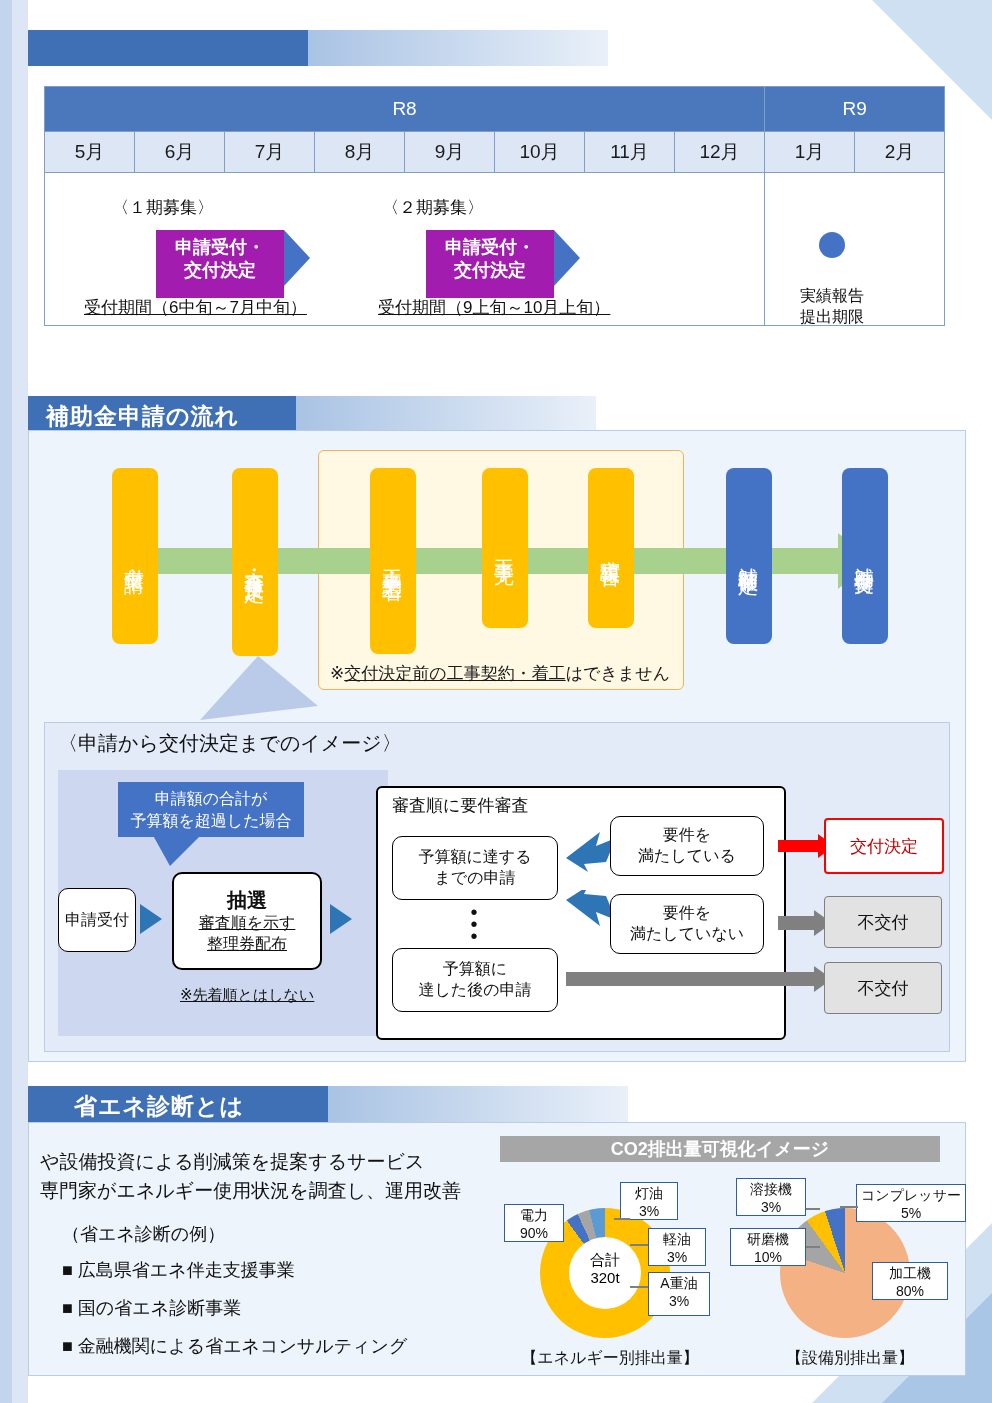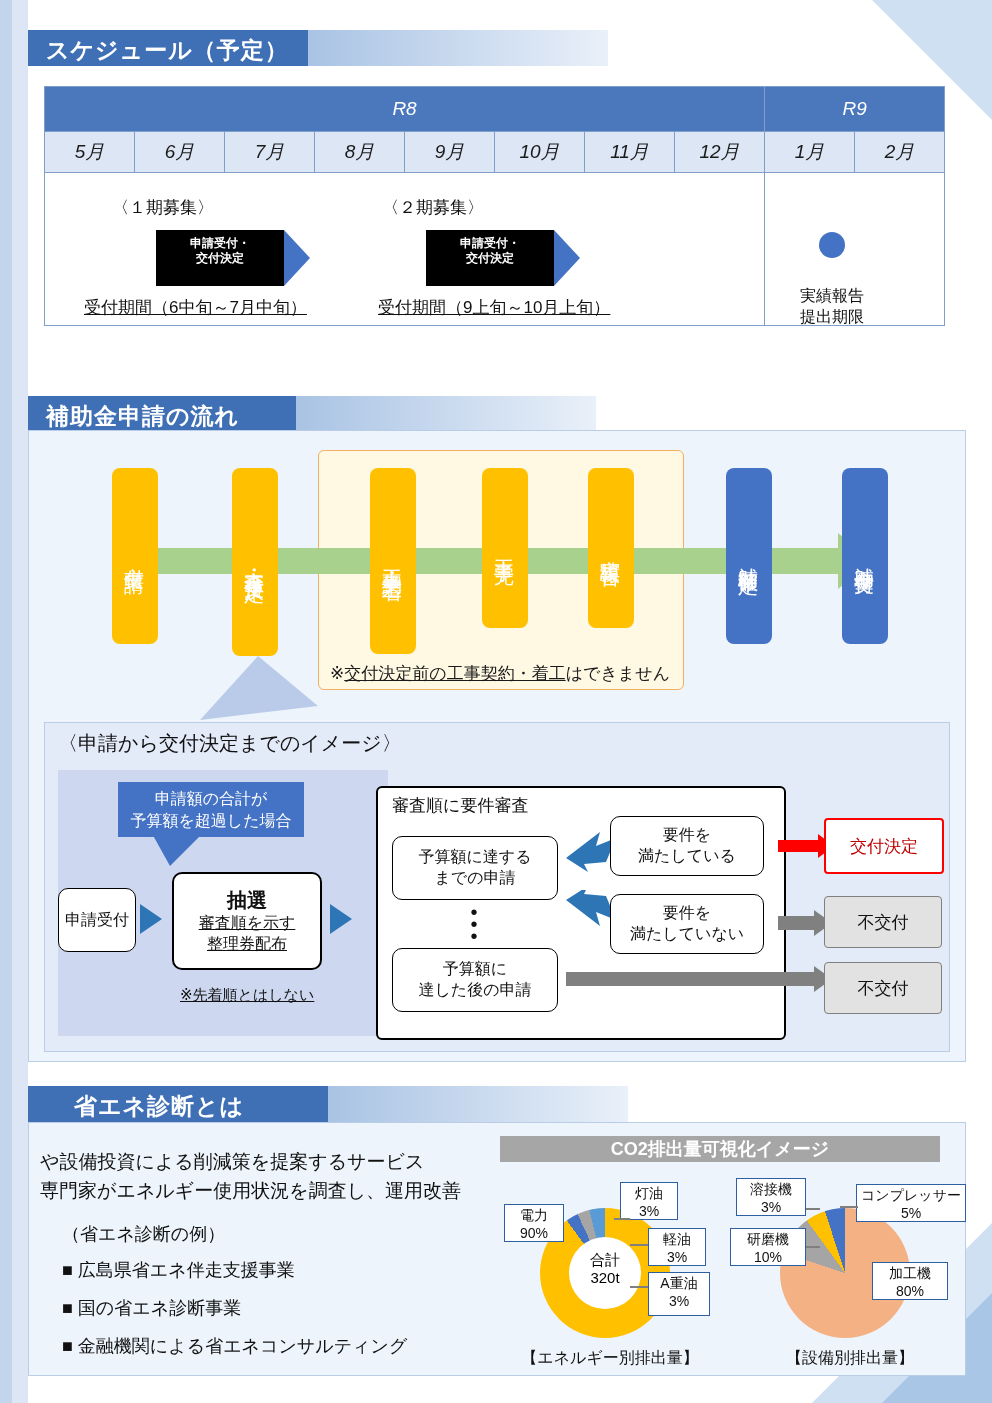--- a/index.html
+++ b/index.html
@@ -17,27 +17,27 @@
   .bg-corner2{position:absolute;right:0;bottom:0;width:0;height:0;border-bottom:180px solid #cfe0f2;border-left:180px solid transparent;}
   .bg-corner3{position:absolute;right:0;bottom:0;width:0;height:0;border-bottom:110px solid #aac6e6;border-left:110px solid transparent;}
   
   .sec-head{position:relative;height:36px;}
   .sec-head .bar{position:absolute;left:0;top:0;height:36px;background:#3f6fb5;}
   .sec-head .bar-fade{position:absolute;top:0;height:36px;background:linear-gradient(to right,#a9c3e4,#e9f0f9);}
   .sec-head .txt{position:absolute;left:18px;top:5px;color:#ffffff;font-size:23px;font-weight:bold;letter-spacing:1px;}
 
   
   .sched-wrap{position:absolute;left:44px;top:86px;width:900px;}
-  table.sched{border-collapse:collapse;width:900px;table-layout:fixed;font-style:italic;}
+  table.sched{border-collapse:collapse;width:900px;table-layout:fixed;}
   table.sched td{border:1px solid #7f9fc9;text-align:center;font-size:19px;color:#1a1a1a;}
   .r-head{background:#4b77bd;color:#ffffff !important;font-size:22px;height:42px;}
   .m-head{background:#dde6f4;height:38px;font-size:19px;}
   .body-row td{height:150px;vertical-align:top;background:#ffffff;}
   .lbl-period{position:absolute;font-size:17px;color:#111;}
-  .arrow-box{position:absolute;height:56px;background:#000000;color:#fff;font-size:12px;font-weight:bold;line-height:1.25;text-align:center;padding-top:6px;box-sizing:border-box;}
+  .arrow-box{position:absolute;height:68px;background:#a21caf;color:#fff;font-size:18px;font-weight:bold;line-height:1.25;text-align:center;padding-top:6px;box-sizing:border-box;}
   .arrow-tip{position:absolute;width:0;height:0;border-top:28px solid transparent;border-bottom:28px solid transparent;border-left:26px solid #4472c4;}
   .underline-txt{position:absolute;font-size:17px;color:#111;text-decoration:underline;}
   .blue-dot{position:absolute;width:26px;height:26px;border-radius:50%;background:#4472c4;}
   .dot-label{position:absolute;font-size:16px;text-align:center;line-height:1.3;color:#111;}
 
   
   .flow-panel{position:absolute;left:28px;top:430px;width:936px;height:630px;background:#eef4fb;border:1px solid #b9cde6;}
   .green-arrow{position:absolute;left:150px;top:548px;height:26px;width:690px;background:#a9d18e;}
   .green-arrow-tip{position:absolute;left:838px;top:533px;width:0;height:0;border-top:28px solid transparent;border-bottom:28px solid transparent;border-left:34px solid #a9d18e;}
   .vbox{position:absolute;width:46px;border-radius:8px;color:#ffffff;font-size:20px;text-align:center;writing-mode:vertical-rl;display:flex;align-items:center;justify-content:center;letter-spacing:2px;font-weight:normal;}
@@ -82,21 +82,20 @@
 
 <div class="bg-left"></div>
 <div class="bg-left2"></div>
 <div class="bg-corner"></div>
 <div class="bg-corner2"></div>
 <div class="bg-corner3"></div>
 
 <div class="sec-head" style="position:absolute;left:28px;top:30px;width:936px;">
   <div class="bar" style="width:280px;"></div>
   <div class="bar-fade" style="left:280px;width:300px;"></div>
-  <div class="txt">スケジュール（予定）</div>
 </div>
 
 <div class="sched-wrap">
   <table class="sched">
     <colgroup>
       <col style="width:90px">
         <col style="width:90px">
         <col style="width:90px">
         <col style="width:90px">
         <col style="width:90px">

